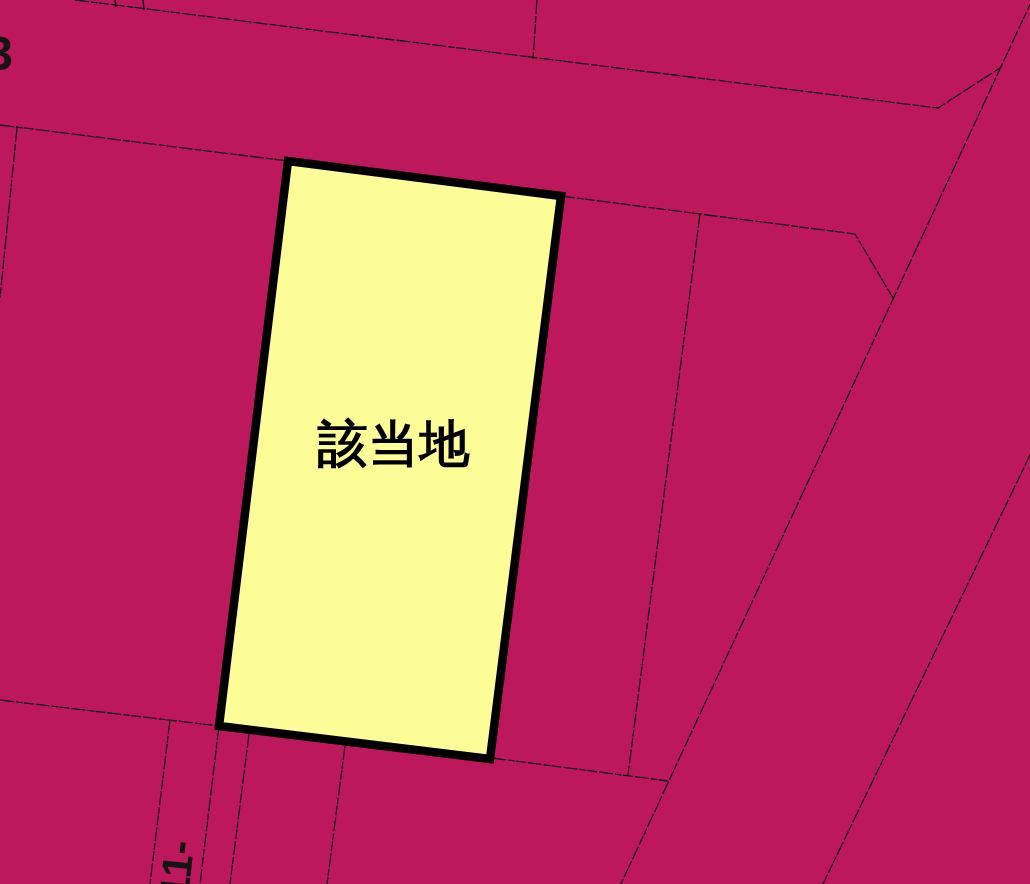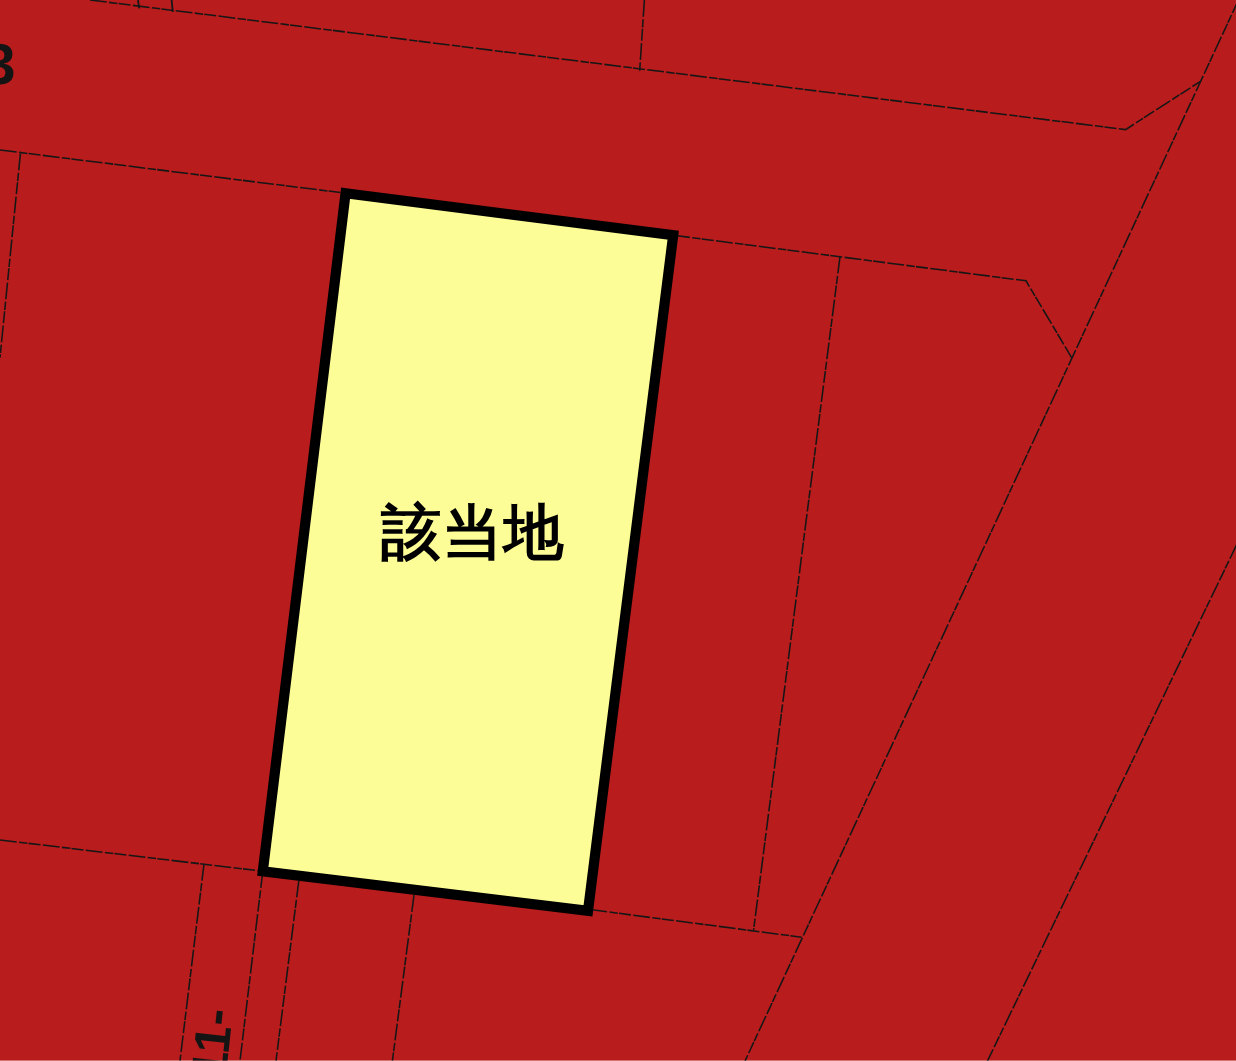--- a/index.html
+++ b/index.html
@@ -5,21 +5,21 @@
   html, body {
     margin: 0;
     padding: 0;
     background: #ffffff;
   }
   #stage {
     position: relative;
     width: 1030px;
     height: 884px;
     overflow: hidden;
-    background: #b91c1c;
+    background: #be185d;
     font-family: "Liberation Sans", "DejaVu Sans", sans-serif;
   }
   svg { display: block; }
   .thin-line {
     fill: none;
     stroke: #161616;
     stroke-width: 1.3;
     stroke-dasharray: 14 2 7 1 10 2;
   }
   .tick-line {

